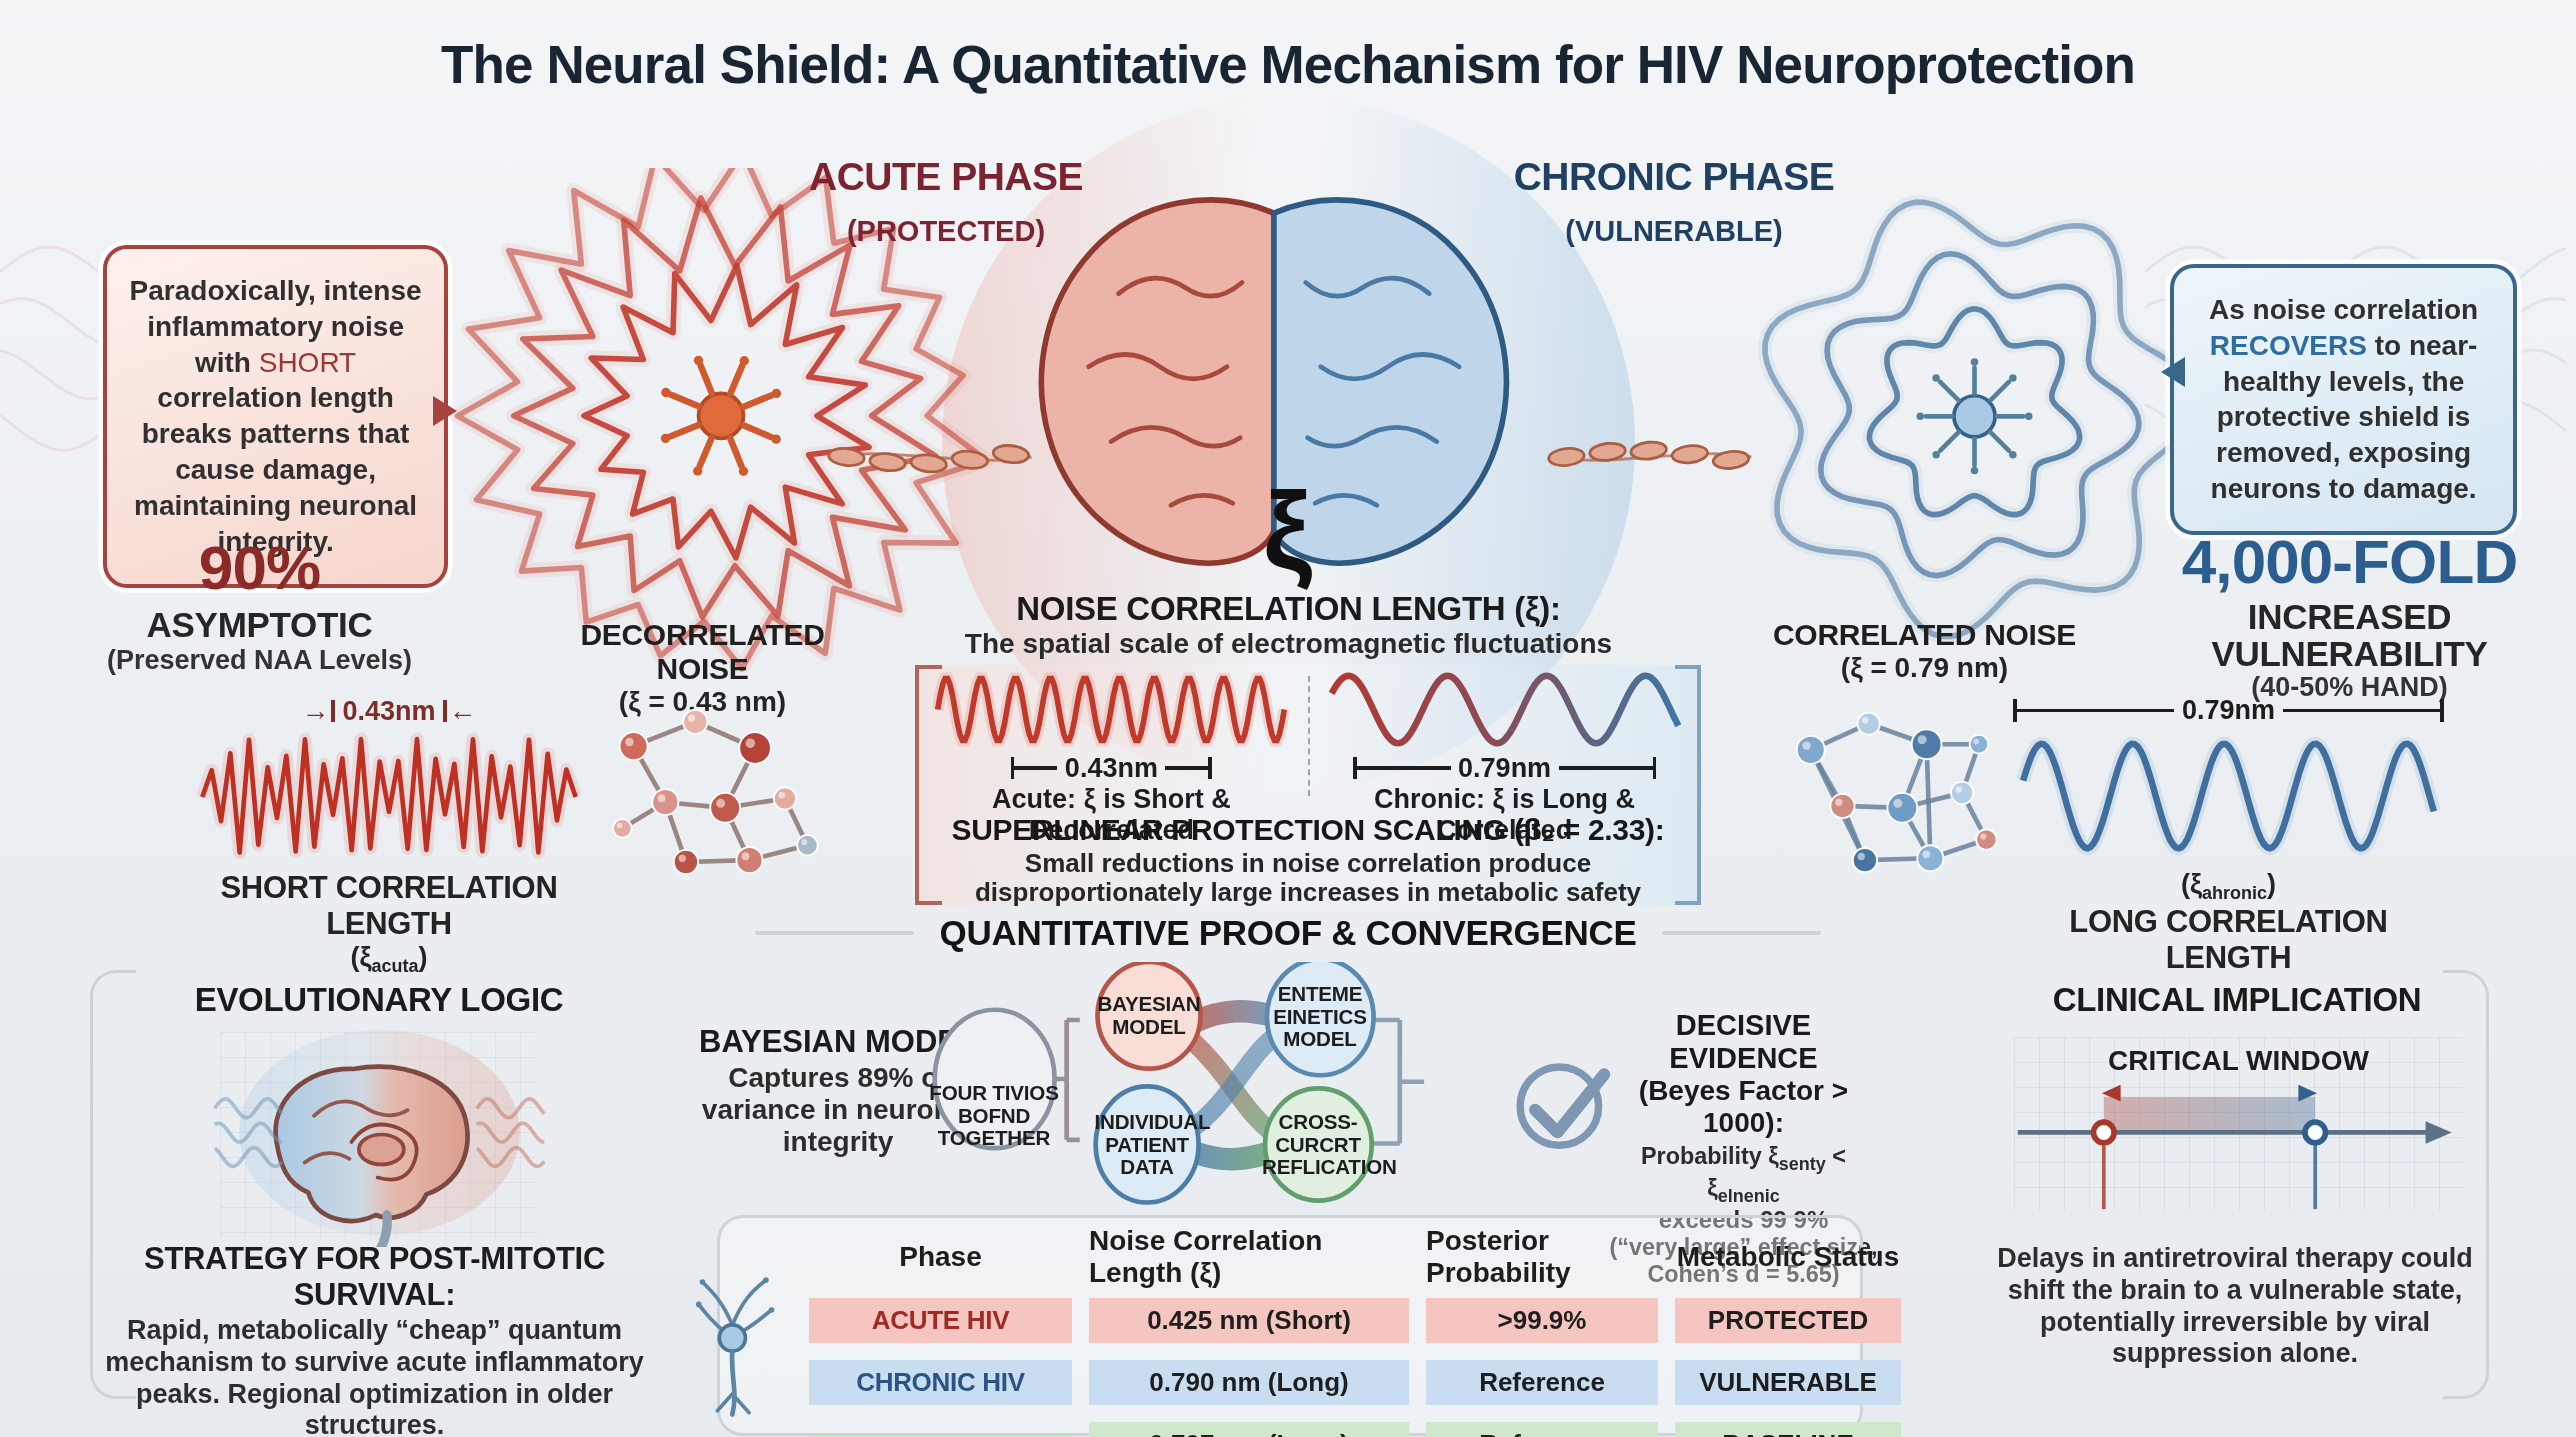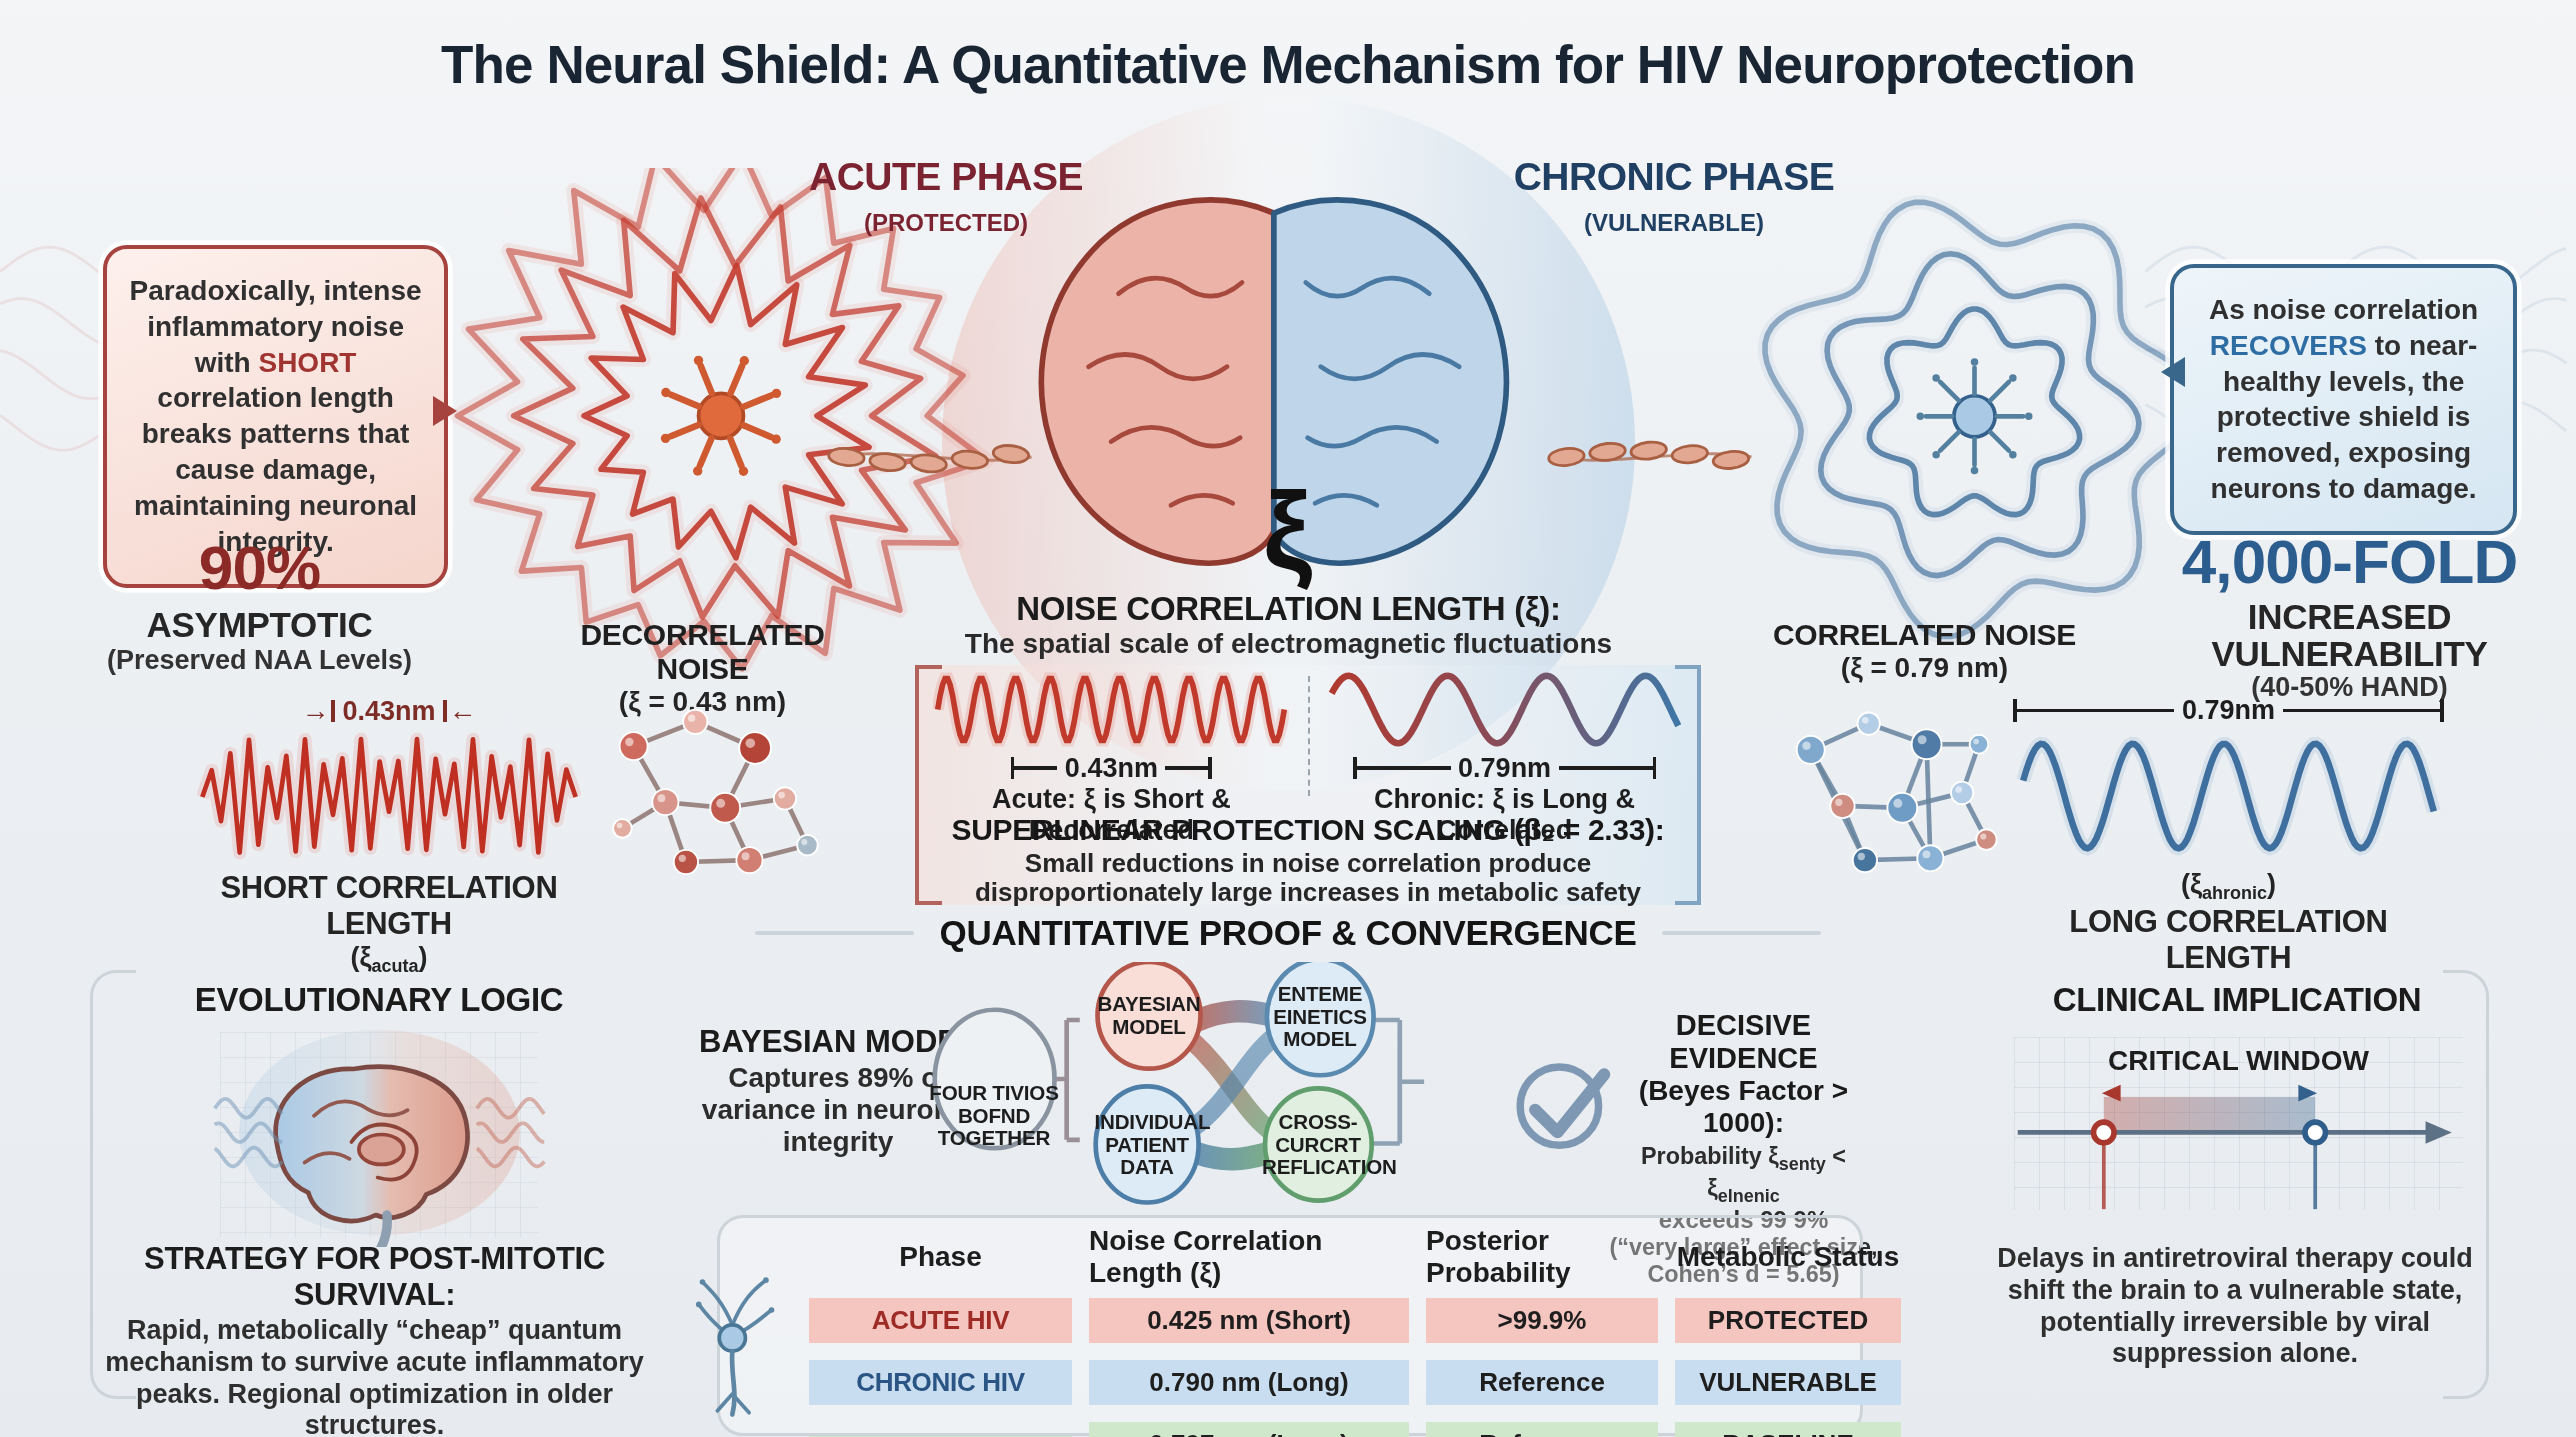--- a/index.html
+++ b/index.html
@@ -15,26 +15,26 @@
     background:linear-gradient(90deg,rgba(236,178,168,.42),rgba(255,255,255,.12) 47% 53%,rgba(165,198,226,.45));}
 
   .callout{border-radius:24px;padding:24px 20.6px;font-size:28px;font-weight:600;line-height:1.28;color:#303030;
     box-shadow:0 0 0 4.7px rgba(255,255,255,.85);}
   .callout.red{left:103px;top:245px;width:296px;border:4.7px solid #a6433e;
     background:linear-gradient(160deg,#fdf0ec,#f5d6cd);}
   .callout.red:after{content:"";position:absolute;right:-28px;top:44%;border:15px solid transparent;border-left:24px solid #a6433e;}
   .callout.blue{left:2170px;top:264px;width:298px;border:4.7px solid #39678c;
     background:linear-gradient(160deg,#eef5fa,#d5e6f2);}
   .callout.blue:before{content:"";position:absolute;left:-28px;top:34%;border:15px solid transparent;border-right:24px solid #39678c;}
-  .hl-red{font-weight:700;color:#a03430;}
+  .hl-red{font-weight:400;color:#a03430;}
   .hl-blue{font-weight:800;color:#2e6da4;}
 
   .phase-h{width:374px;}
   .phase-h .l1{font-size:39px;font-weight:800;letter-spacing:-0.5px;}
-  .phase-h .l2{font-size:24px;font-weight:800;margin-top:10px;}
+  .phase-h .l2{font-size:29px;font-weight:800;margin-top:16px;}
   .phase-h.acute{left:759px;top:155px;color:#7c2331;}
   .phase-h.chronic{left:1487px;top:155px;color:#1f3f63;}
 
   .xi{left:1208px;top:466px;width:159px;font-size:110px;font-weight:700;color:#101010;}
 
   .center-cap{left:914px;top:590px;width:749px;}
   .center-cap .l1{font-size:33px;font-weight:800;color:#1b1b1b;letter-spacing:-0.3px;}
   .center-cap .l2{font-size:28px;font-weight:600;color:#2a2a2a;}
 
   .panel{left:915px;top:665px;width:786px;height:240px;

